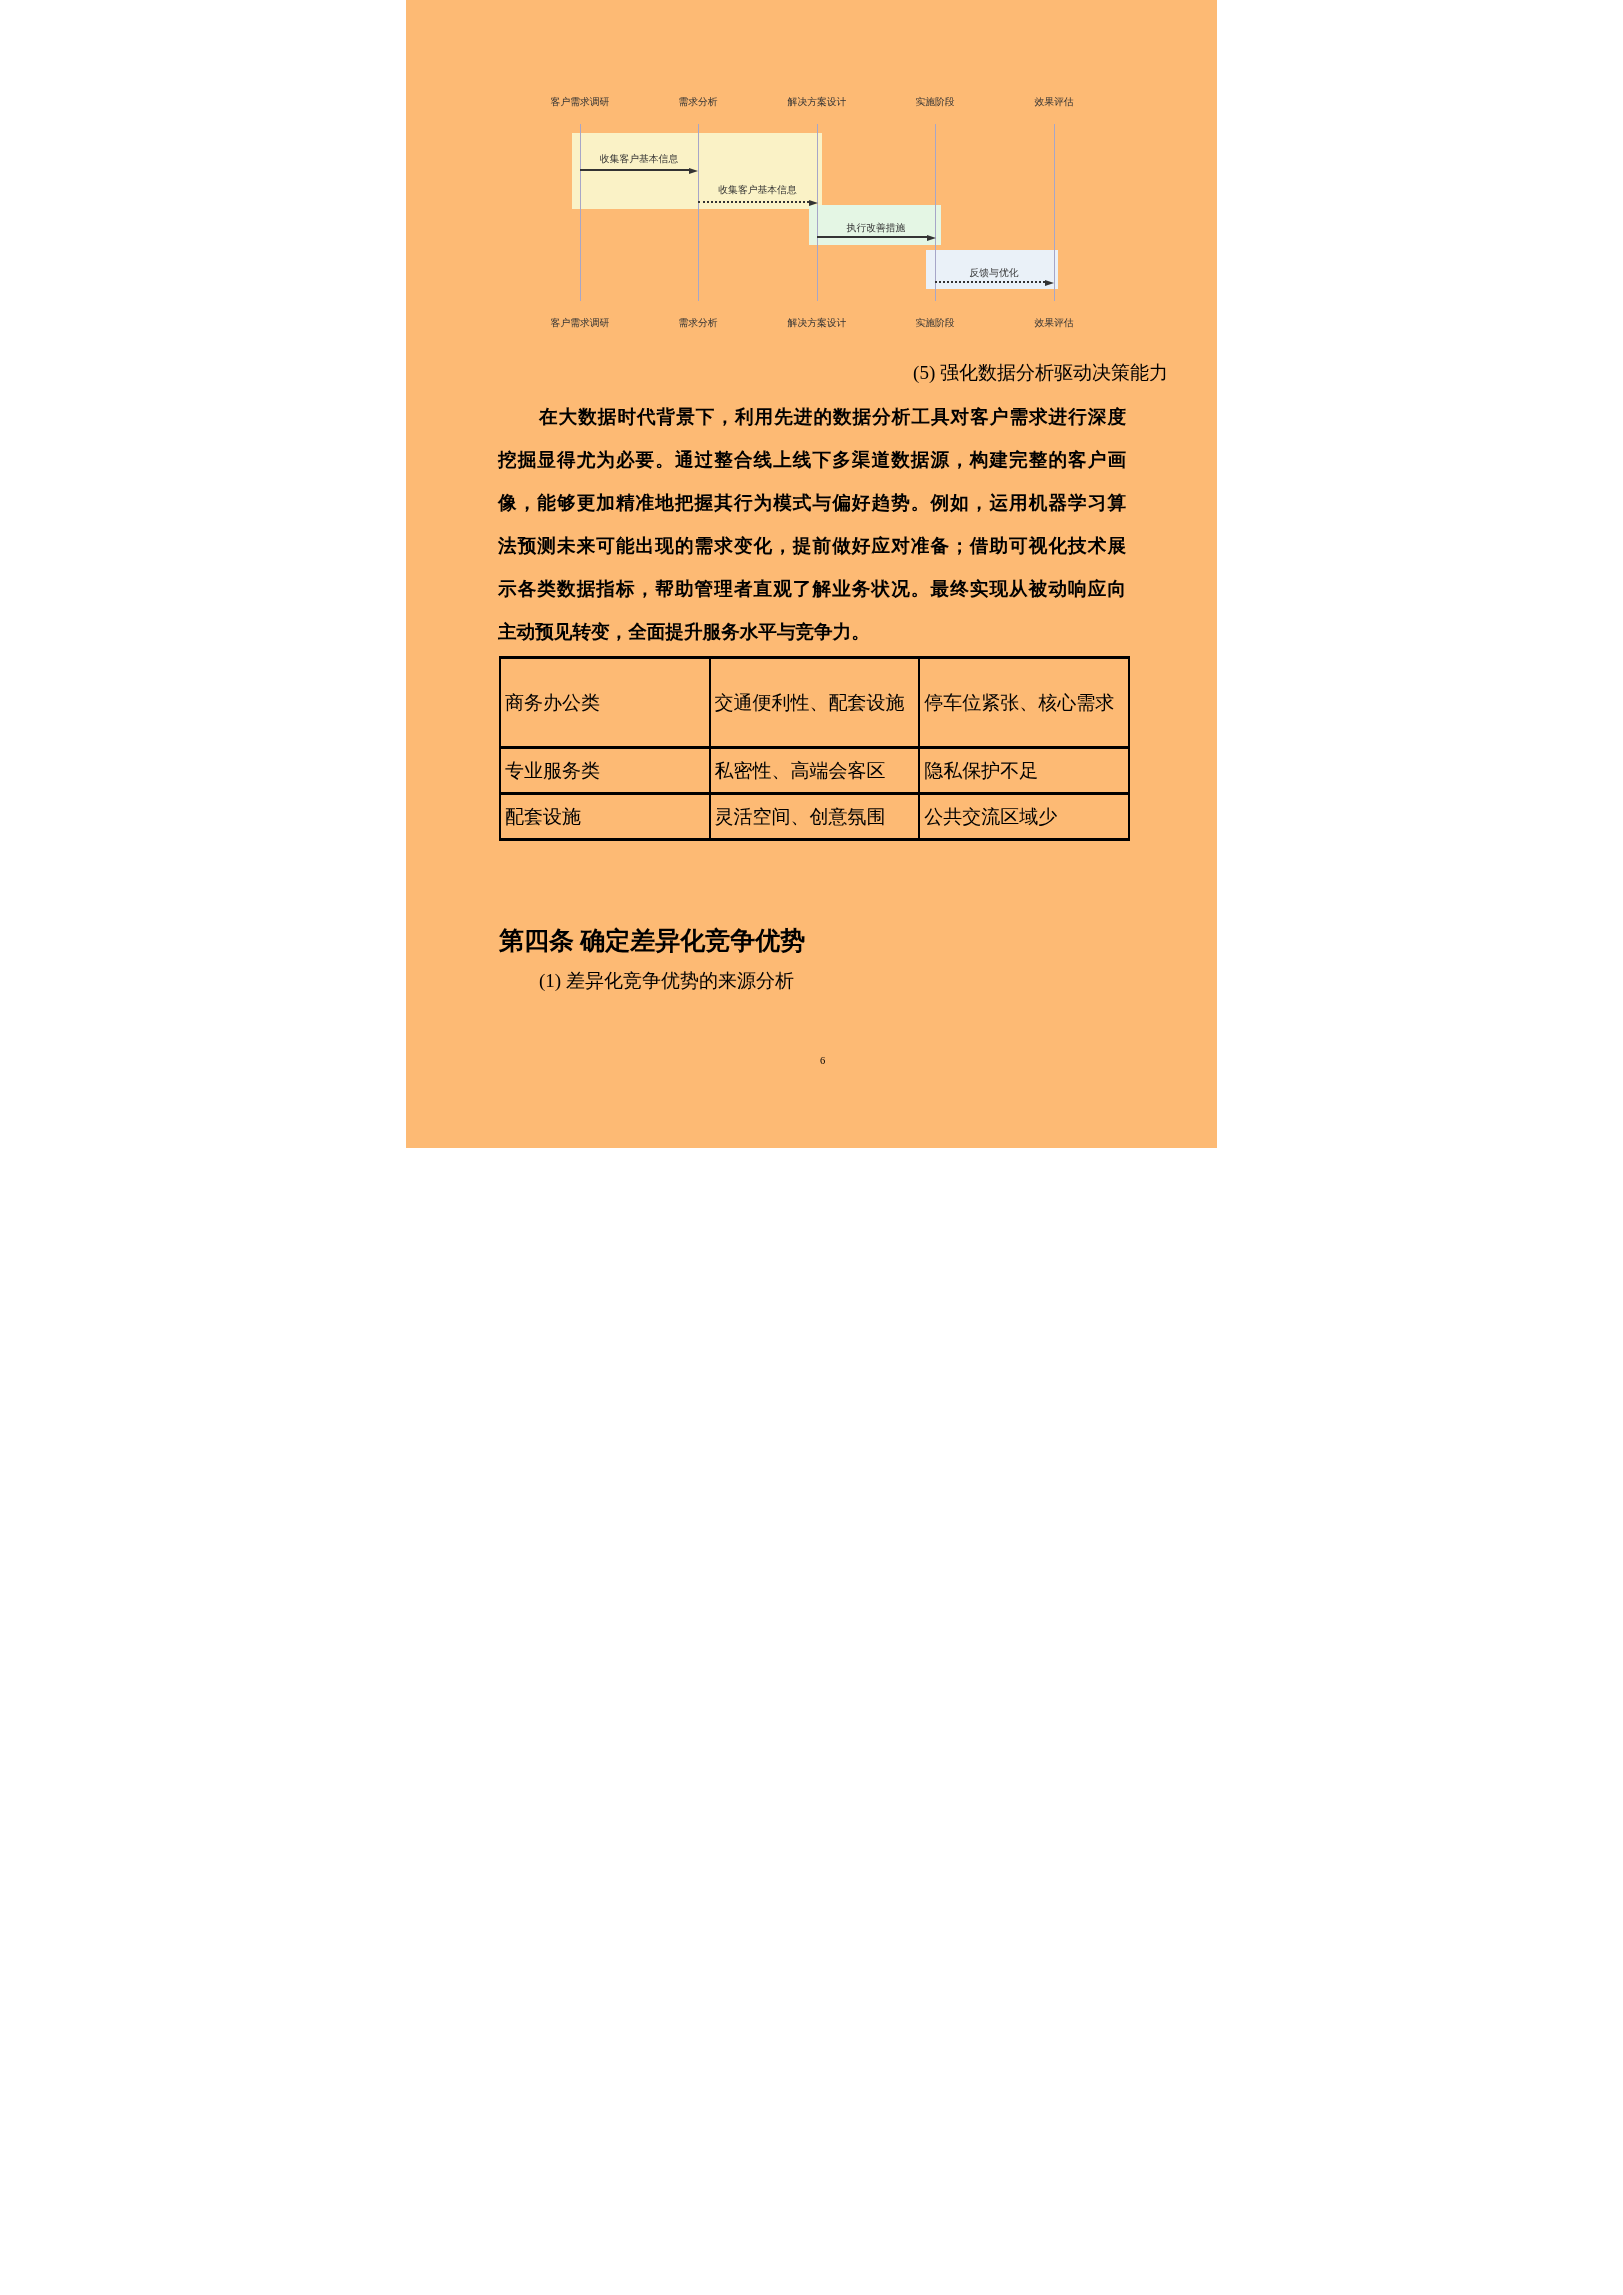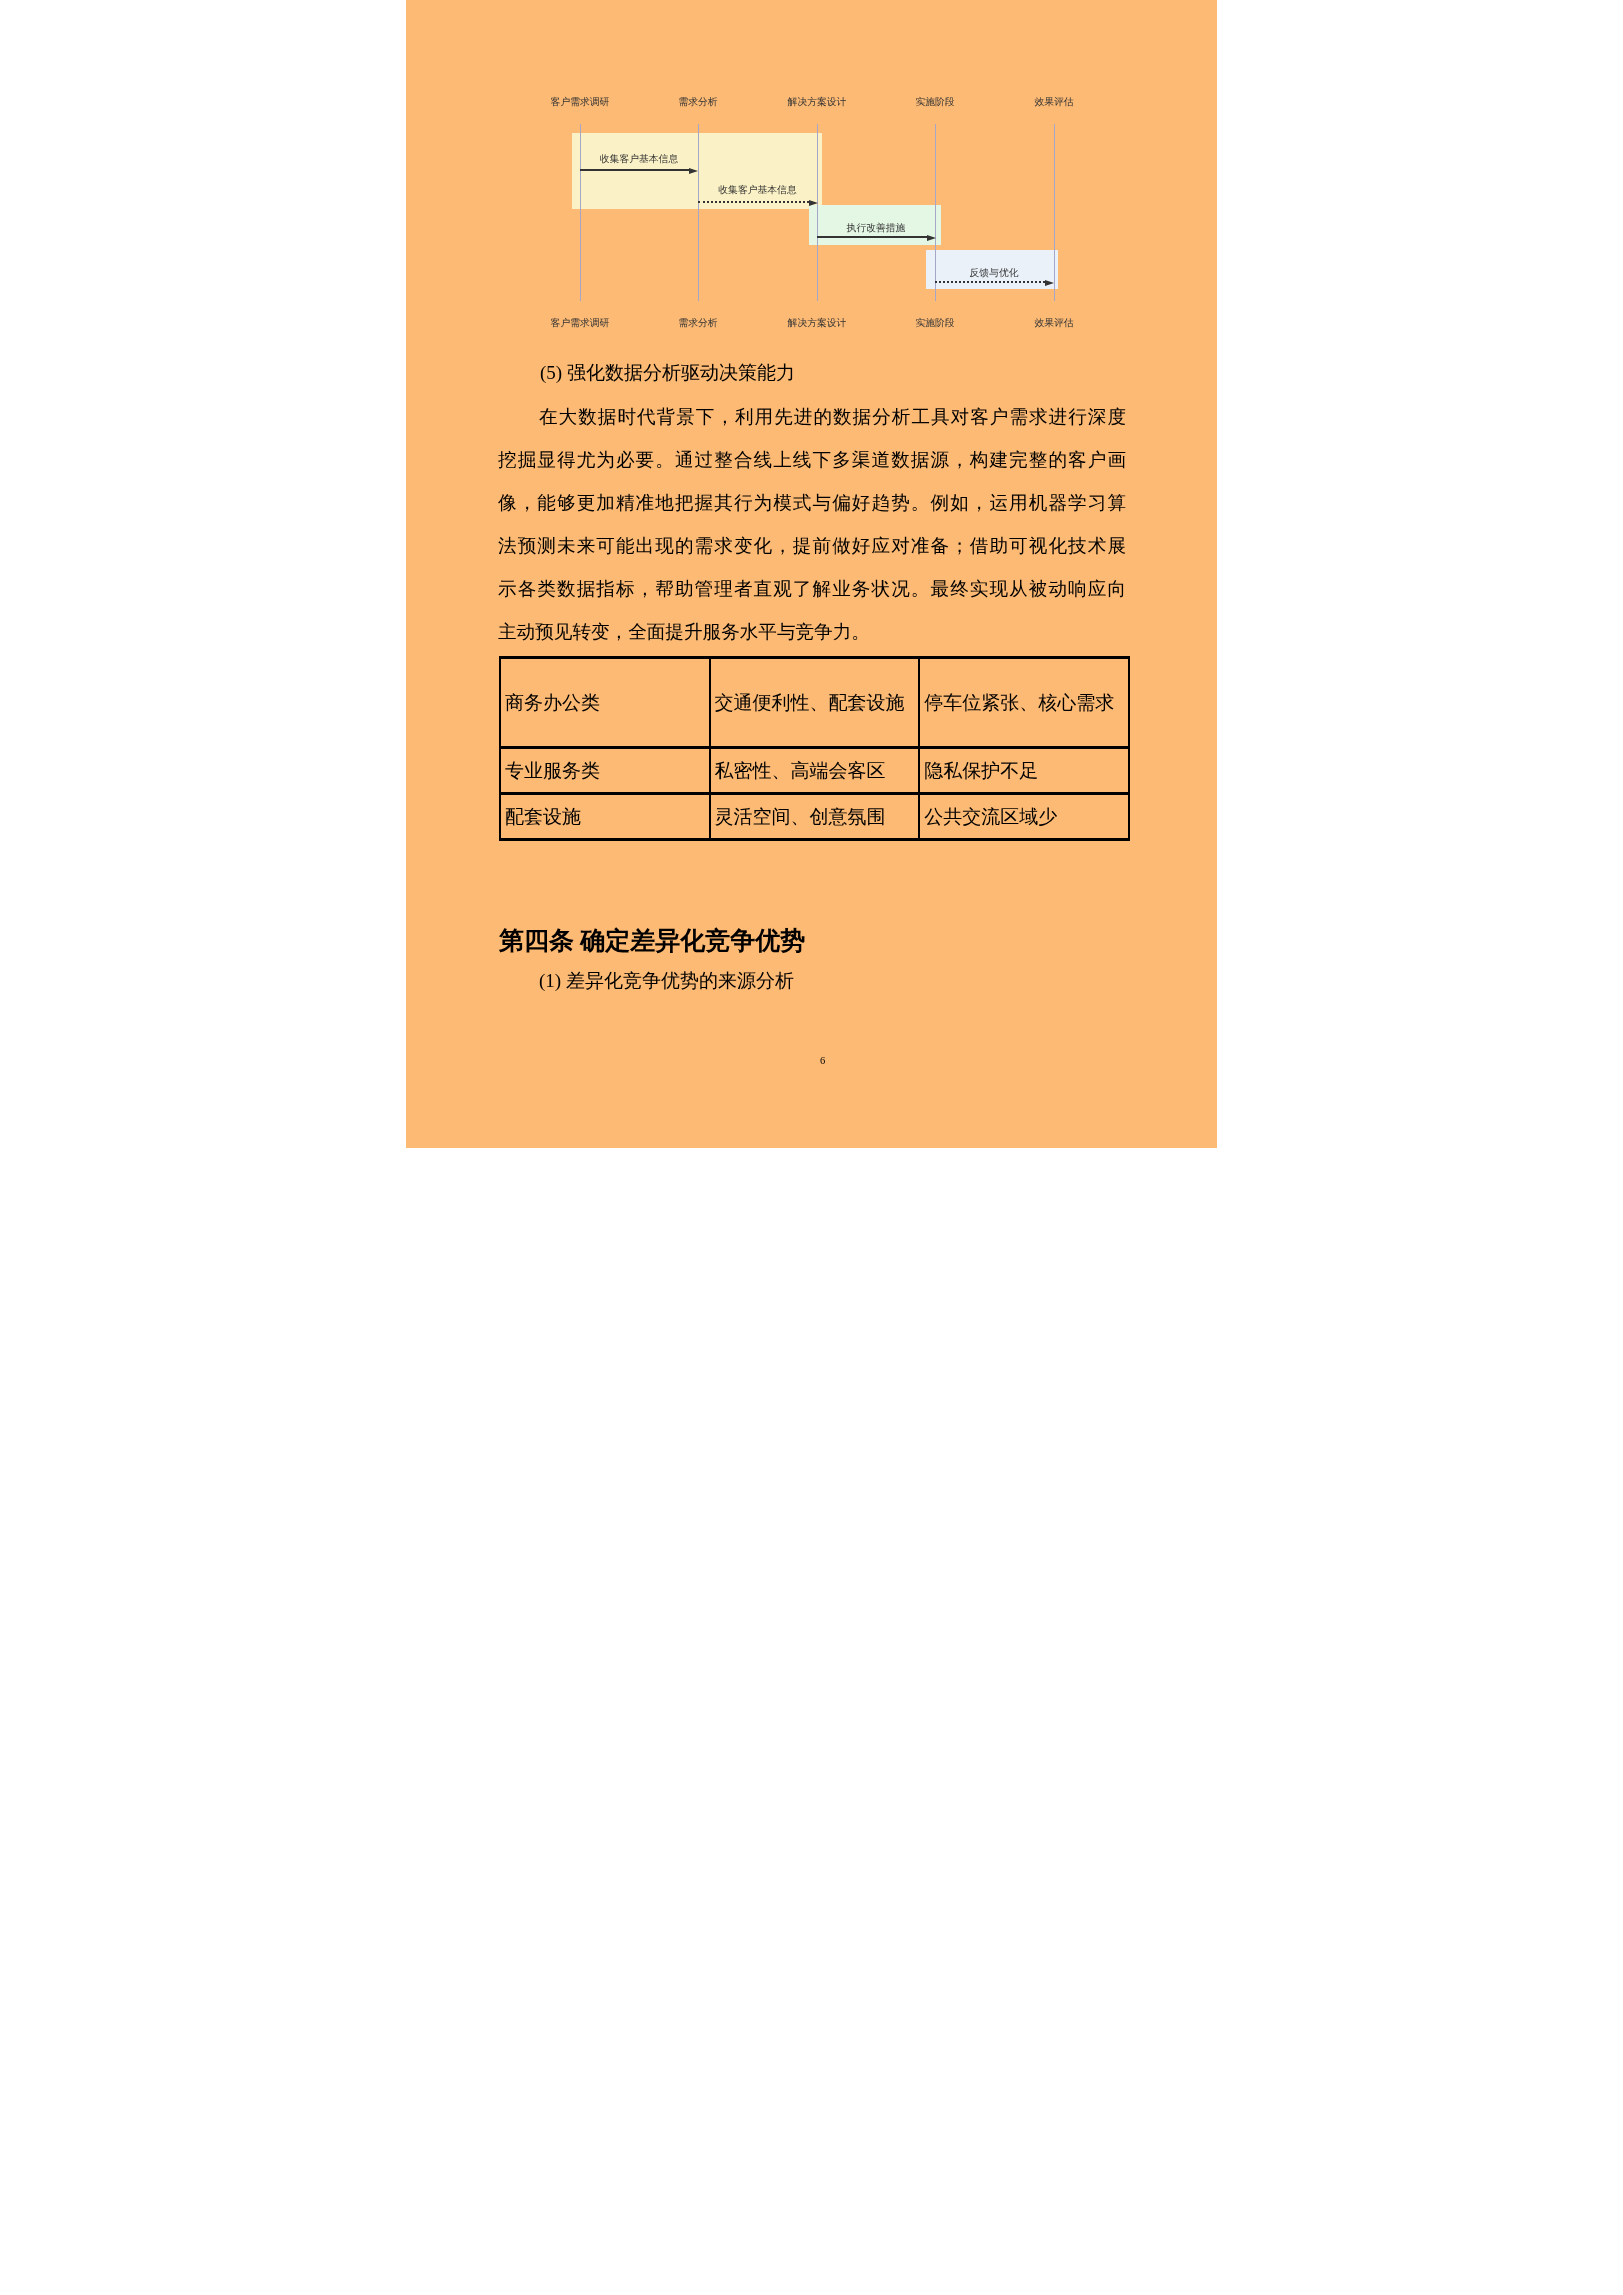--- a/index.html
+++ b/index.html
@@ -23,22 +23,22 @@
   .msg-label { position:absolute; text-align:center; font-size:9.8px; line-height:13px; z-index:3; }
   .msg-arrow { position:absolute; height:0; border-top:2px solid #333; z-index:3; }
   .msg-arrow.dashed { border-top-style:dotted; }
   .msg-arrow::after {
     content:""; position:absolute; right:-8.5px; top:-3.3px; width:0; height:0;
     border-left:9.2px solid #333; border-top:3.9px solid transparent; border-bottom:3.9px solid transparent;
   }
 
   
   .h5 { position:absolute; left:93px; top:362px; width:628px; padding-left:41px;
-        font-size:19px; line-height:22px; }
-  .para { position:absolute; left:92px; top:395px; width:628px; }
+        font-size:19px; line-height:22px;text-align:right; }
+  .para { position:absolute; left:92px; top:395px; width:628px;font-weight:bold; }
   .para-line { height:43px; line-height:43px; font-size:18.6px;
                text-align:justify; text-align-last:justify; }
   .para-line.indent { padding-left:41px; }
   .para-line.last { text-align-last:left; }
 
   
   .data-table { position:absolute; left:93px; top:656px; width:631px;
                 border-collapse:collapse; table-layout:fixed; font-size:19px; }
   .data-table td { border:2px solid #000; border-top-width:3.3px; border-bottom-width:3.3px;
                    padding:0 3.9px; vertical-align:middle; line-height:39px;

